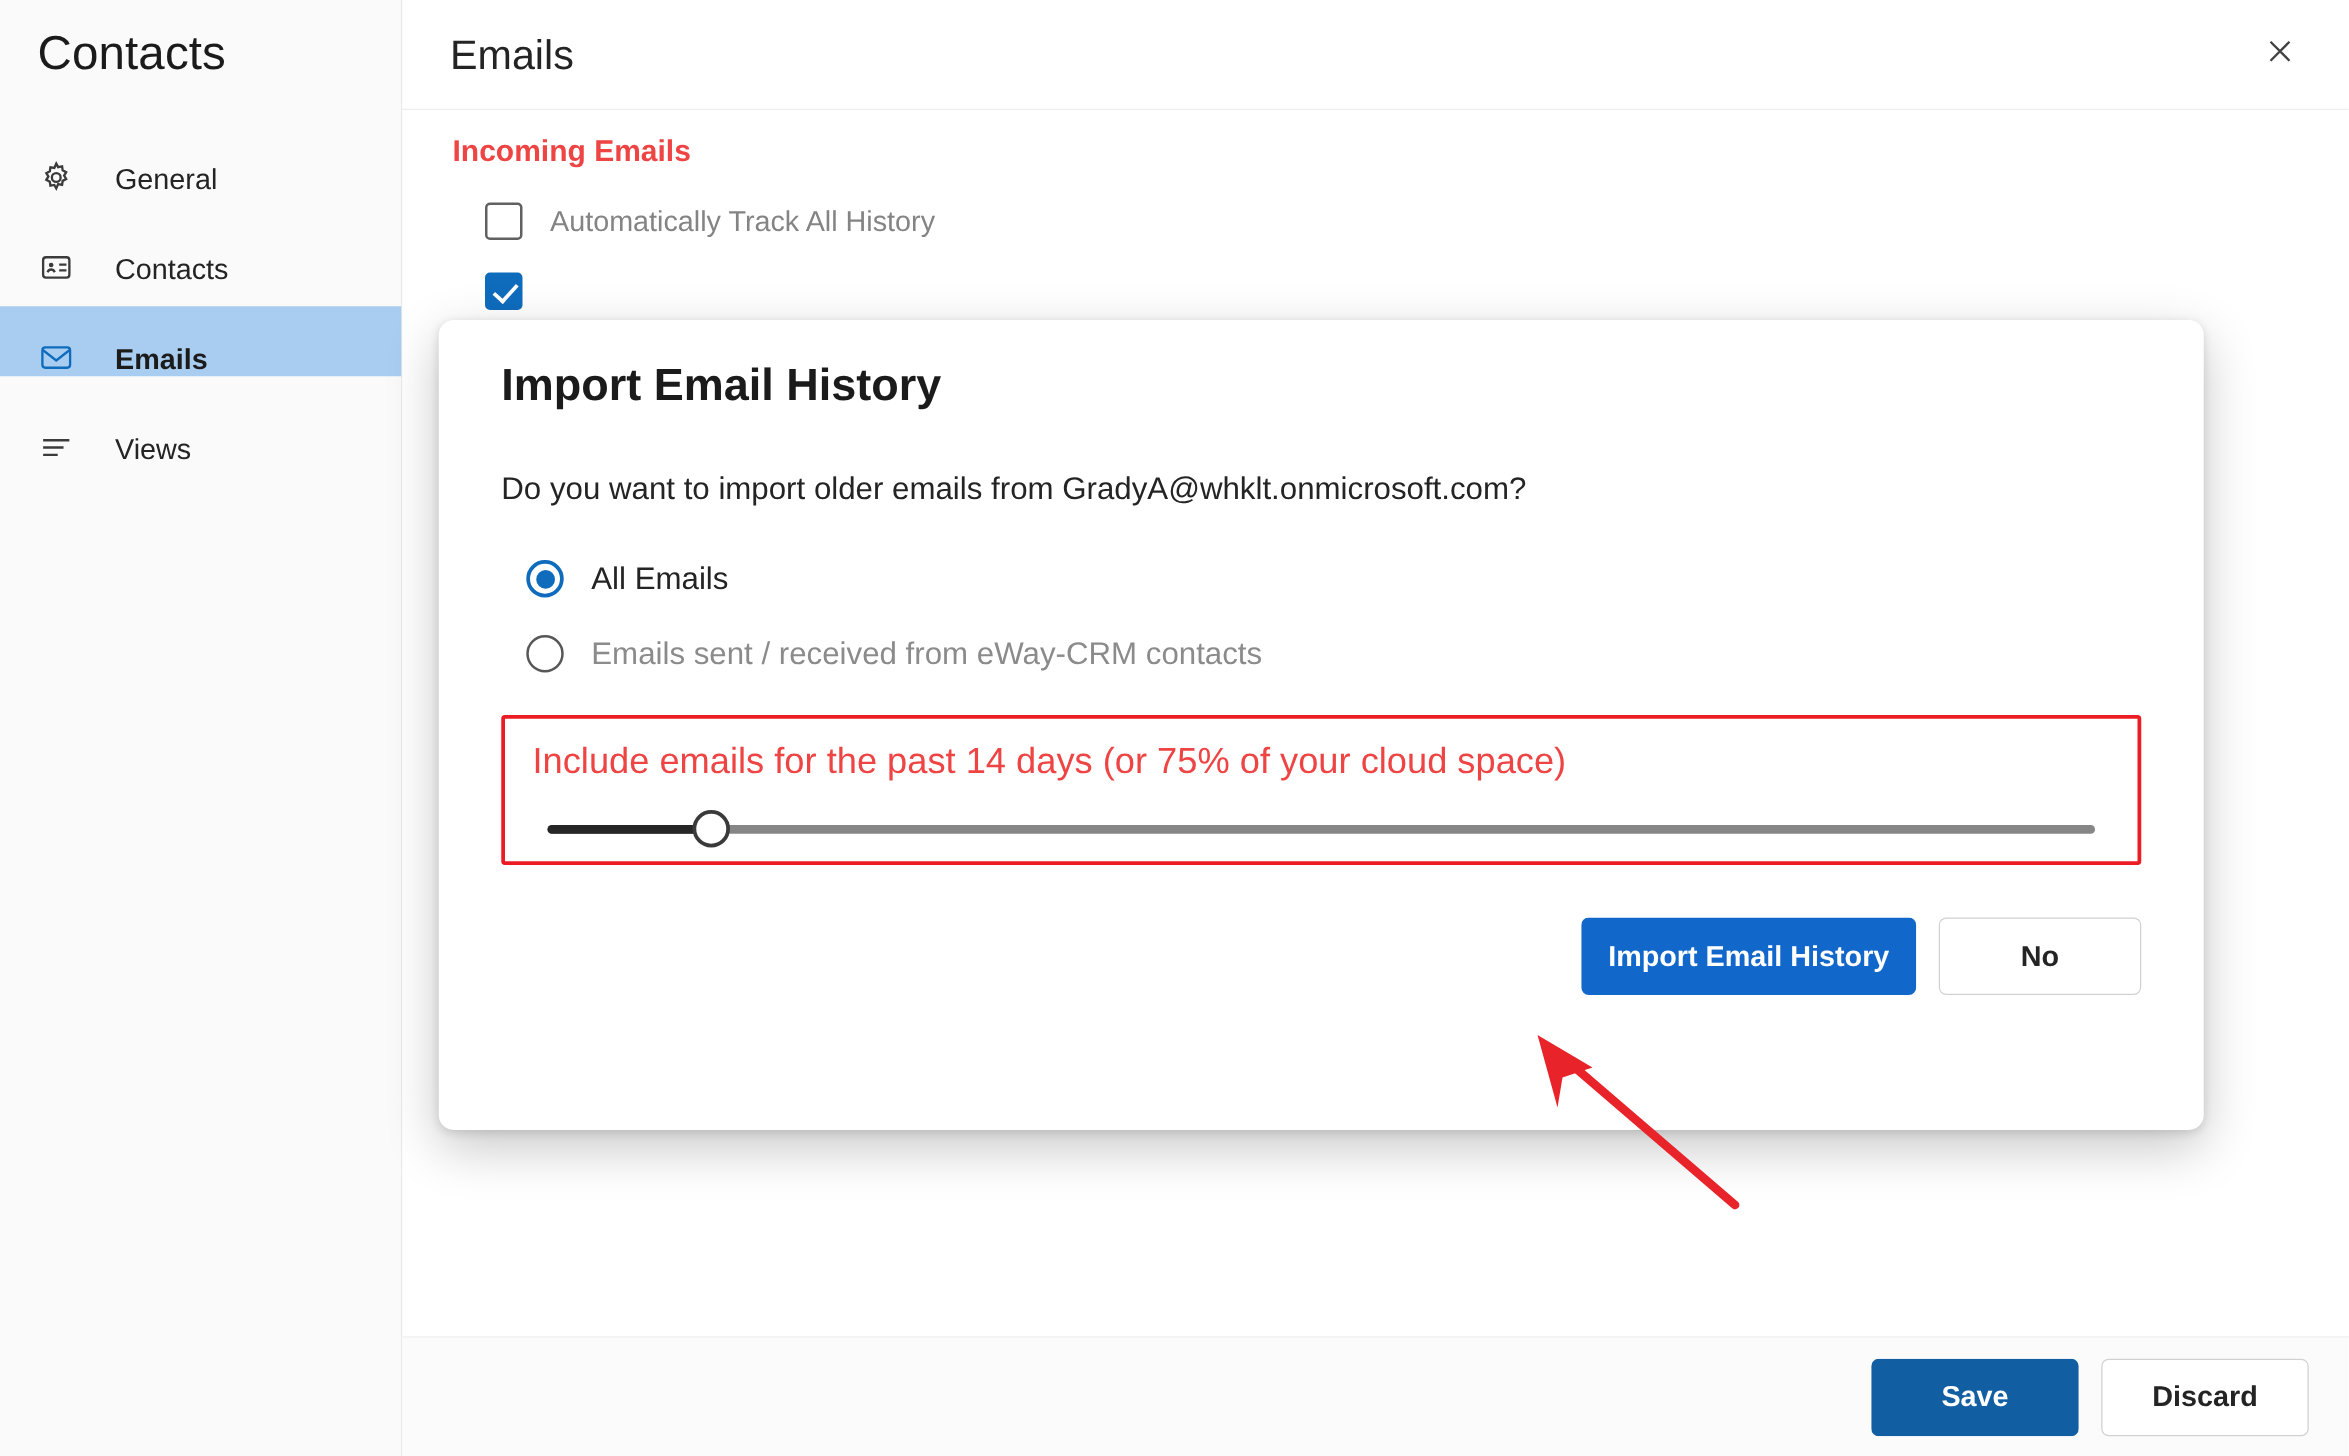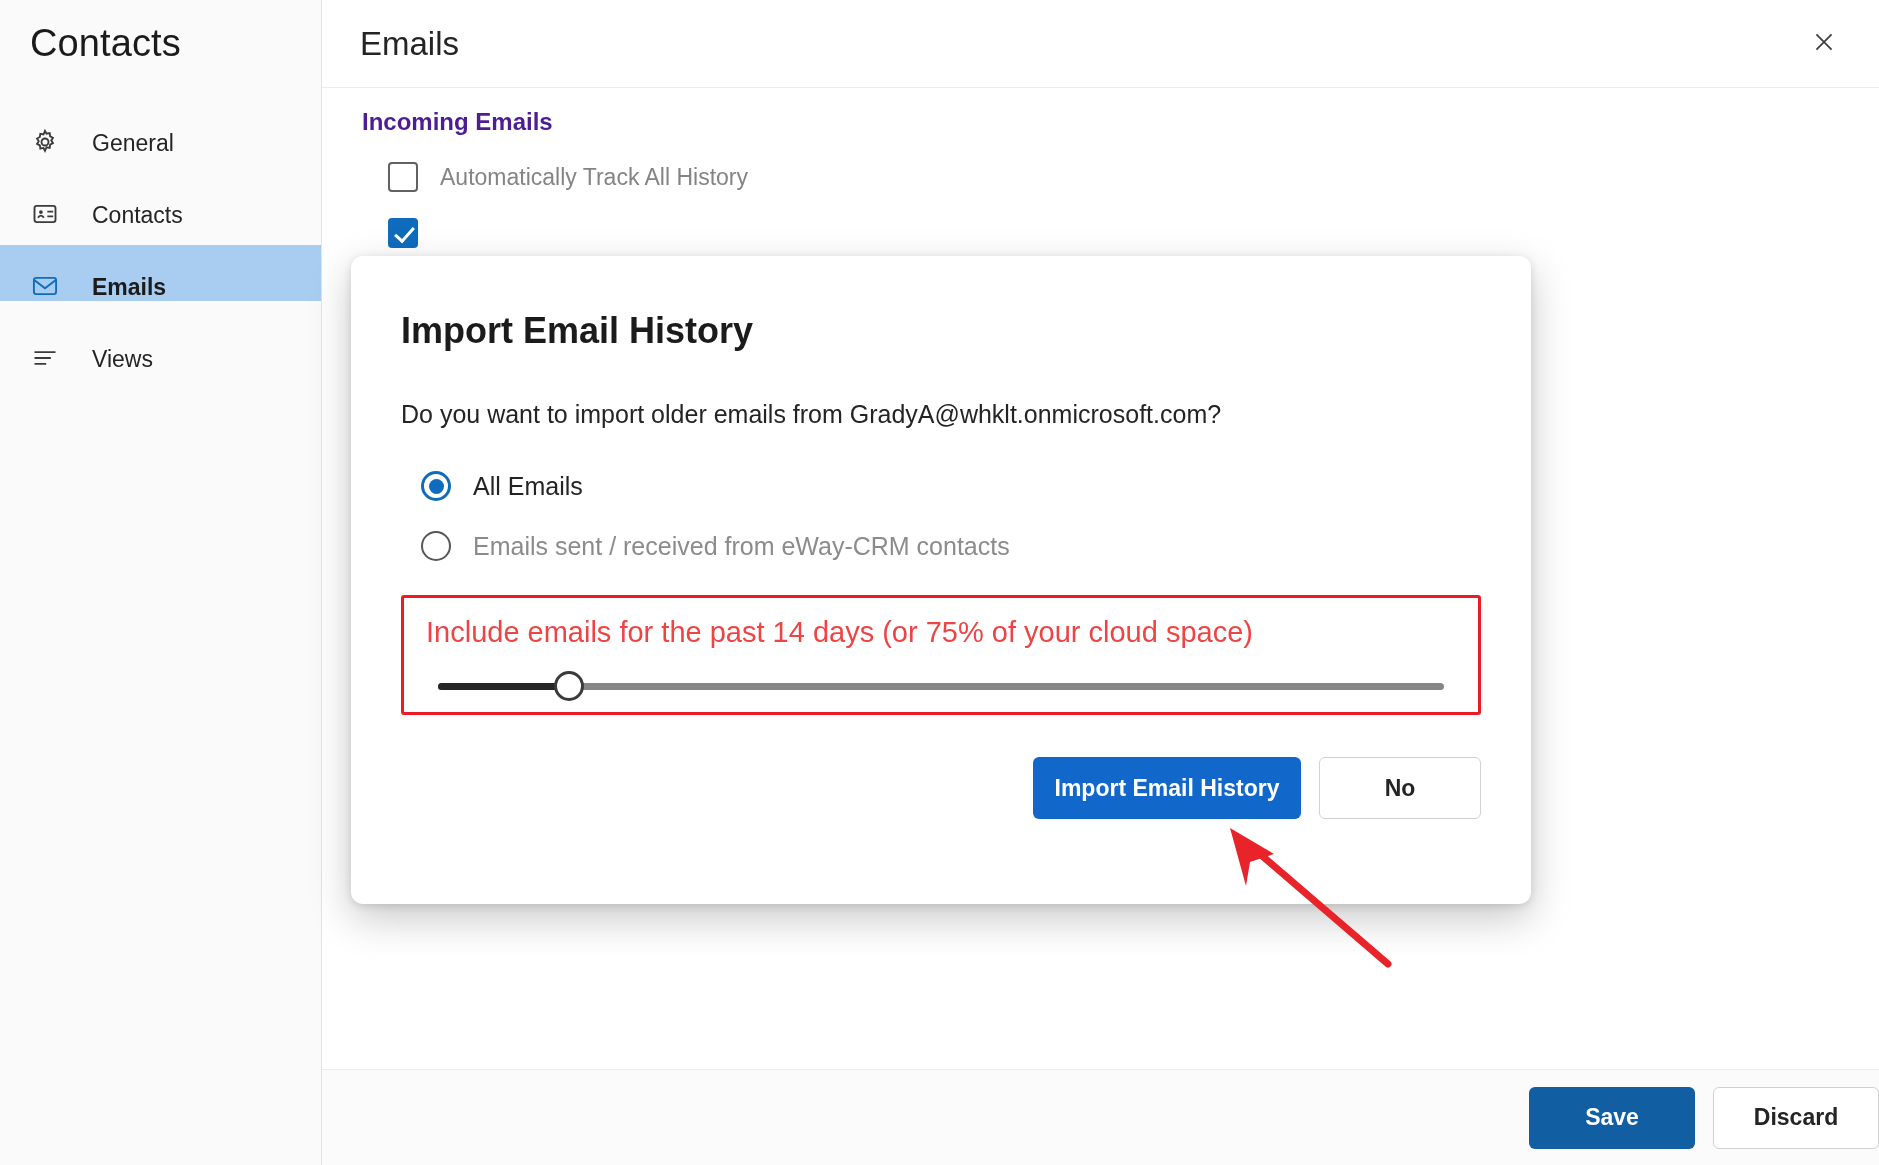--- a/index.html
+++ b/index.html
@@ -80,21 +80,21 @@
     position: relative;
     flex: 1 1 auto;
     overflow: hidden;
     background: #fff;
   }
   .content-scroll {
     padding: 18px 0 0 0;
     position: relative;
   }
   .section-heading {
-    font-size: 24px; font-weight: 700; color: #4c1d95;
+    font-size: 24px; font-weight: 700; color: #ef4444;
     margin-left: 40px; margin-top: 2px;
   }
   .check-row {
     display: flex; align-items: center; gap: 22px;
     margin-left: 66px; margin-top: 26px;
   }
   .cbox {
     width: 30px; height: 30px;
     border: 2px solid #616161; border-radius: 4px;
     background: #fff; flex: 0 0 30px;
@@ -130,44 +130,44 @@
     border: 1.6px solid #707070; color: #707070;
     font-size: 15px; line-height: 19px; text-align: center;
     font-family: "Liberation Serif", serif; font-style: italic;
   }
 
   .main-footer {
     flex: 0 0 96px; height: 96px;
     border-top: 1px solid #ededed;
     background: #fbfbfb;
     display: flex; align-items: center; justify-content: flex-end;
-    gap: 18px; 
+    gap: 18px; padding-right: 32px;
   }
   .btn {
     font-family: "Liberation Sans", sans-serif;
     font-size: 23px; font-weight: 700;
     border-radius: 6px; cursor: pointer;
     display: flex; align-items: center; justify-content: center;
     border: 1px solid transparent;
   }
   .btn-primary { background: #115ea3; color: #fff; }
   .btn-secondary { background: #fff; color: #242424; border: 1px solid #d1d1d1; }
   .btn-save { width: 166px; height: 62px; }
   .btn-discard { width: 166px; height: 62px; }
 
   
   .modal {
     position: absolute;
     left: 351px; top: 256px;
-    width: 1180px; height: 648px;
+    width: 1412px; height: 648px;
     background: #ffffff;
     border-radius: 12px;
     box-shadow: 0 14px 42px rgba(0,0,0,0.22), 0 2px 8px rgba(0,0,0,0.12);
     z-index: 20;
-    padding: 54px 50px 0 50px;
+    padding: 31px 50px 0 50px;
   }
   .modal-title {
     font-size: 36px; font-weight: 600; color: #1b1b1b;
     margin: 0 0 8px 0;
   }
   .modal-question {
     font-size: 25px; color: #242424;
     margin-top: 48px;
   }
   .radio-row {

